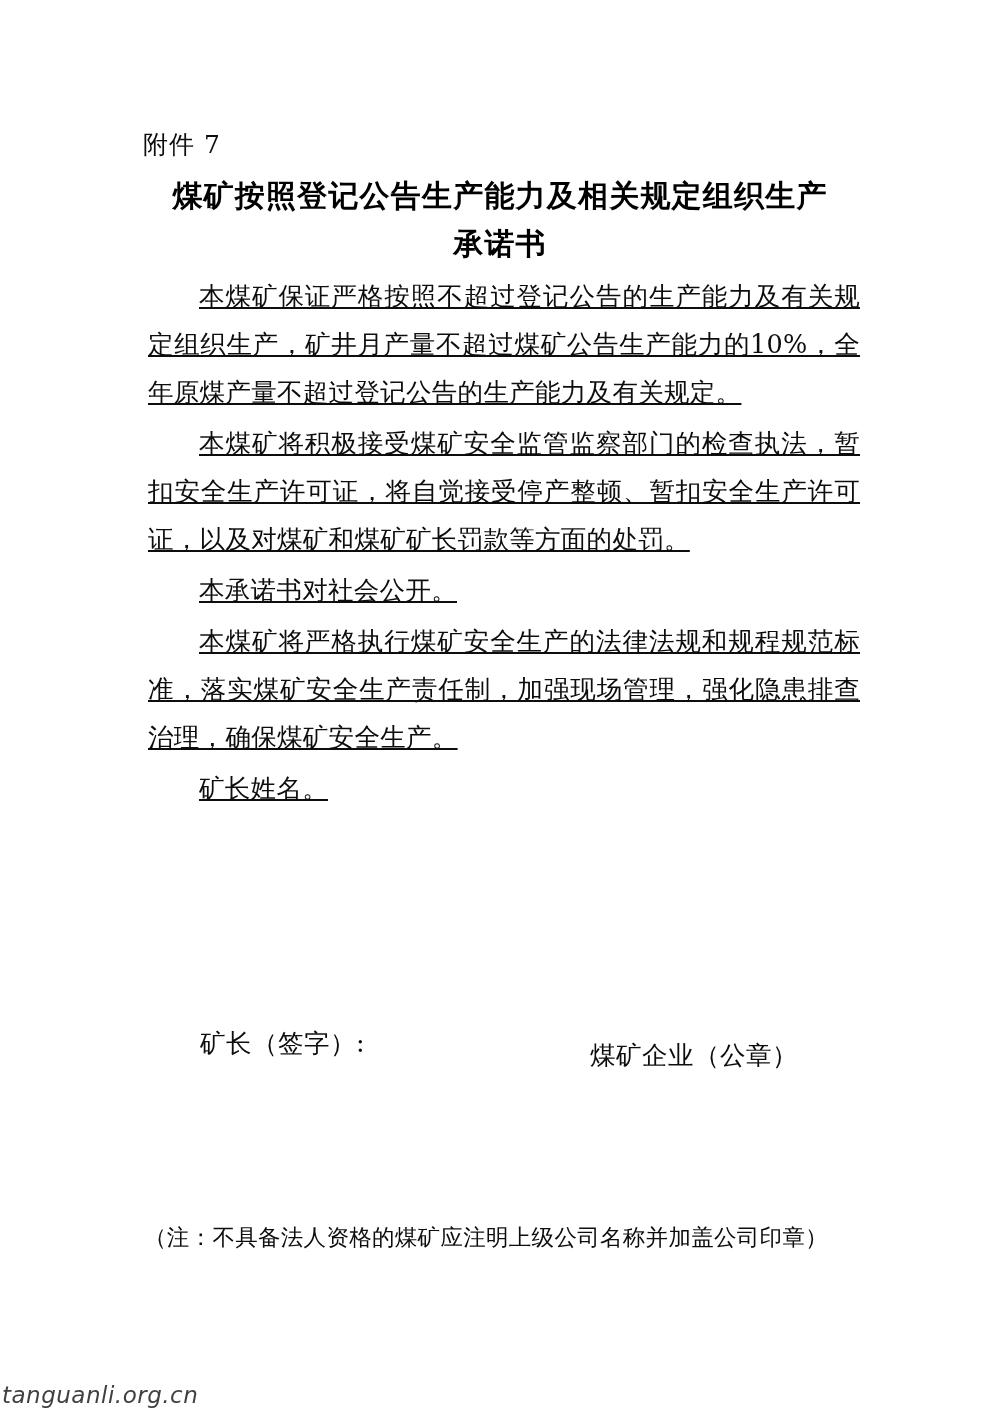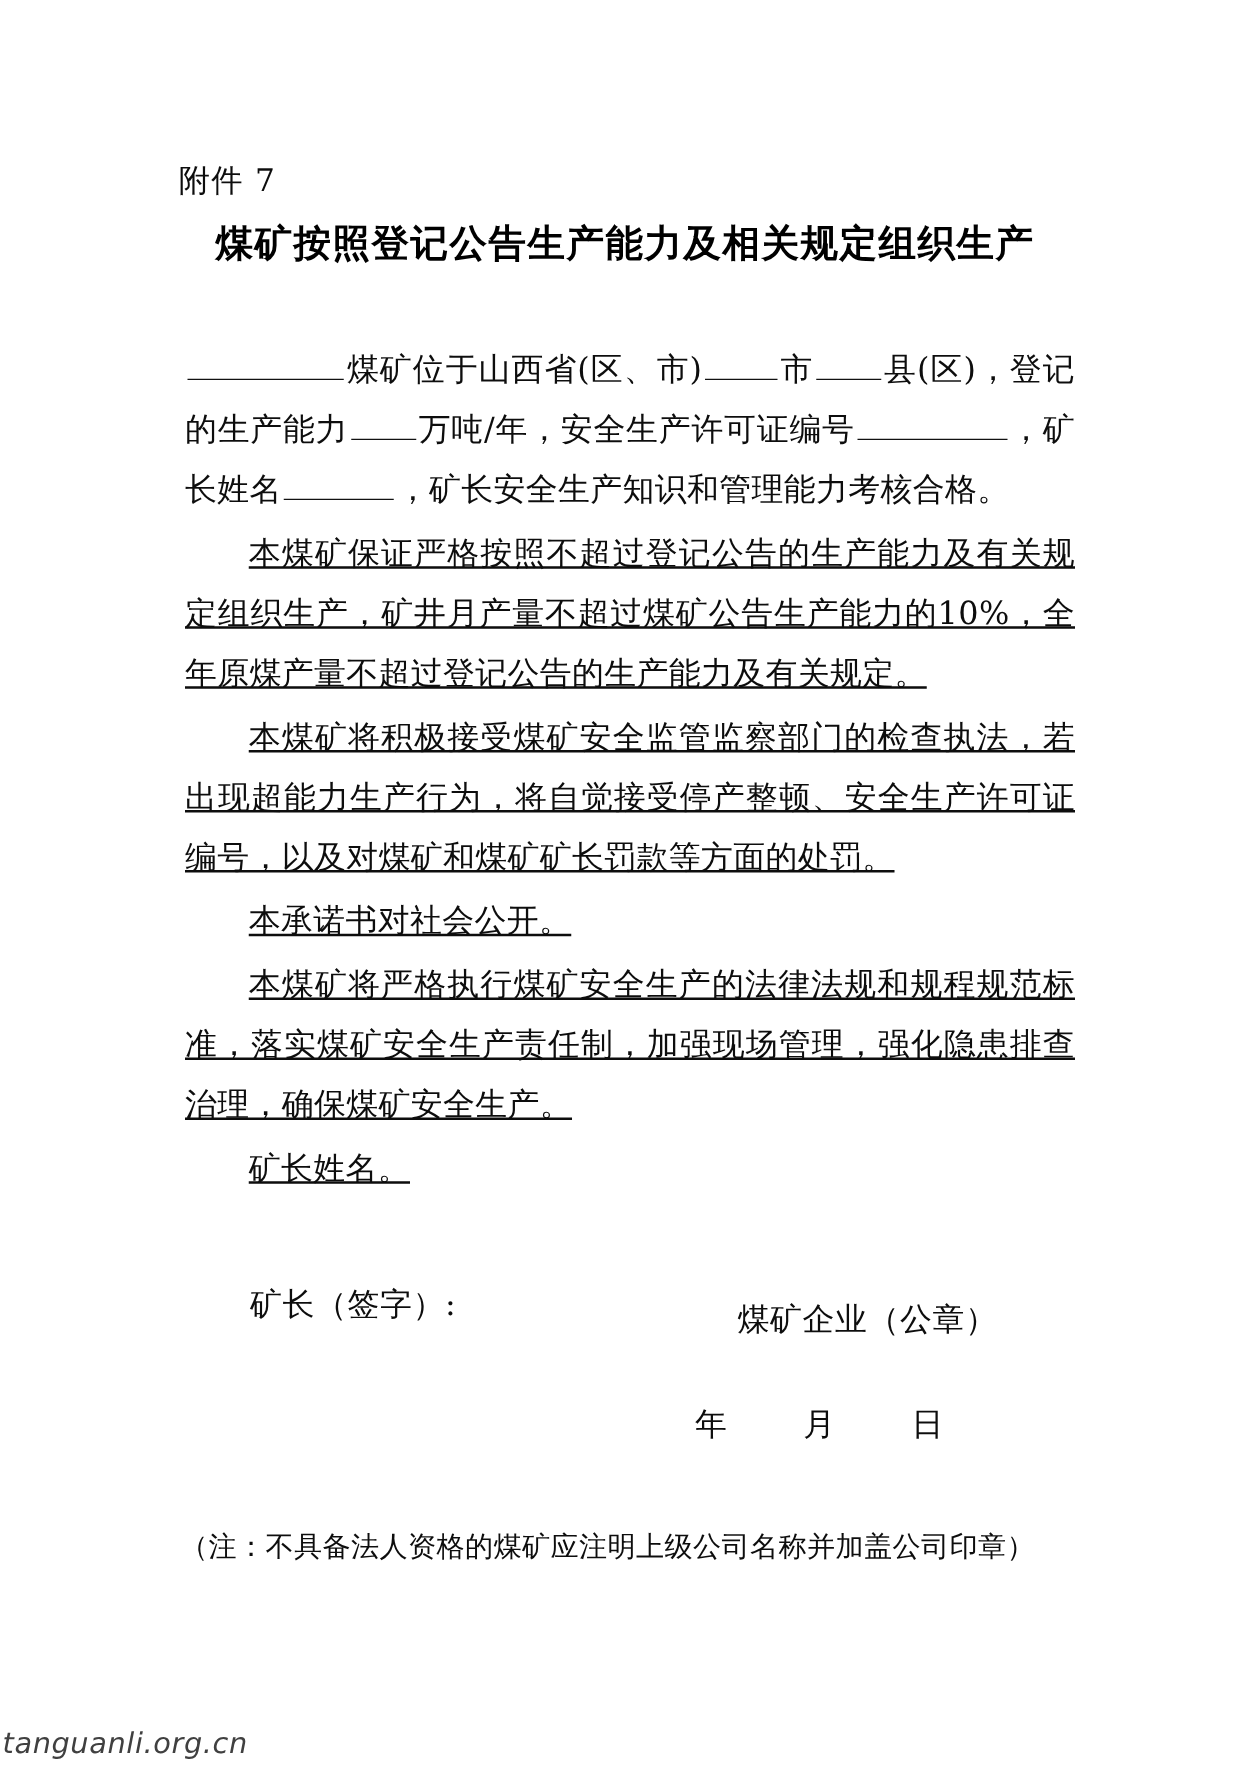--- a/index.html
+++ b/index.html
@@ -128,44 +128,37 @@
 </style>
 </head>
 <body>
 
 <div class="page">
 
   <div class="attachment-label">附件 7</div>
 
   <div class="title-block">
     <div class="title-line">煤矿按照登记公告生产能力及相关规定组织生产</div>
+    <div class="title-line">承诺书</div>
   </div>
 
   <div class="body-block">
 
-    <p class="para first">
-      <span class="blank b-xl"></span><span>煤矿位于山西省(区、市)</span><span class="blank b-sm"></span><span>市</span><span class="blank b-xs"></span><span>县(区)，</span><span>登记的生产能力</span><span class="blank b-xs"></span><span>万吨/年，安全生产许可证编号</span><span class="blank b-lg"></span><span>，矿长姓名</span><span class="blank b-md"></span><span>，矿长安全生产知识和管理能</span><span>力考核合格。</span>
-    </p>
 
     <p class="para indent">本煤矿保证严格按照不超过登记公告的生产能力及有关规定组织生产，矿井月产量不超过煤矿公告生产能力的10%，全年原煤产量不超过登记公告的生产能力及有关规定。</p>
-    <p class="para indent">本煤矿将积极接受煤矿安全监管监察部门的检查执法，若出现超能力生产行为，将自觉接受停产整顿、安全生产许可证编号，以及对煤矿和煤矿矿长罚款等方面的处罚。</p>
+    <p class="para indent">本煤矿将积极接受煤矿安全监管监察部门的检查执法，暂扣安全生产许可证，将自觉接受停产整顿、暂扣安全生产许可证，以及对煤矿和煤矿矿长罚款等方面的处罚。</p>
     <p class="para indent">本承诺书对社会公开。</p>
     <p class="para indent">本煤矿将严格执行煤矿安全生产的法律法规和规程规范标准，落实煤矿安全生产责任制，加强现场管理，强化隐患排查治理，确保煤矿安全生产。</p>
     <p class="para indent">矿长姓名。</p>
 
   </div>
 
   <div class="sign-row">
     <span class="sign-left">矿长（签字）:</span>
     <span class="sign-right">煤矿企业（公章）</span>
   </div>
 
-  <div class="date-row">
-    <span>年</span>
-    <span>月</span>
-    <span>日</span>
-  </div>
 
   <div class="note">（注：不具备法人资格的煤矿应注明上级公司名称并加盖公司印章）</div>
 
   <div class="watermark">tanguanli.org.cn</div>
 
 </div>
 
 </body></html>

